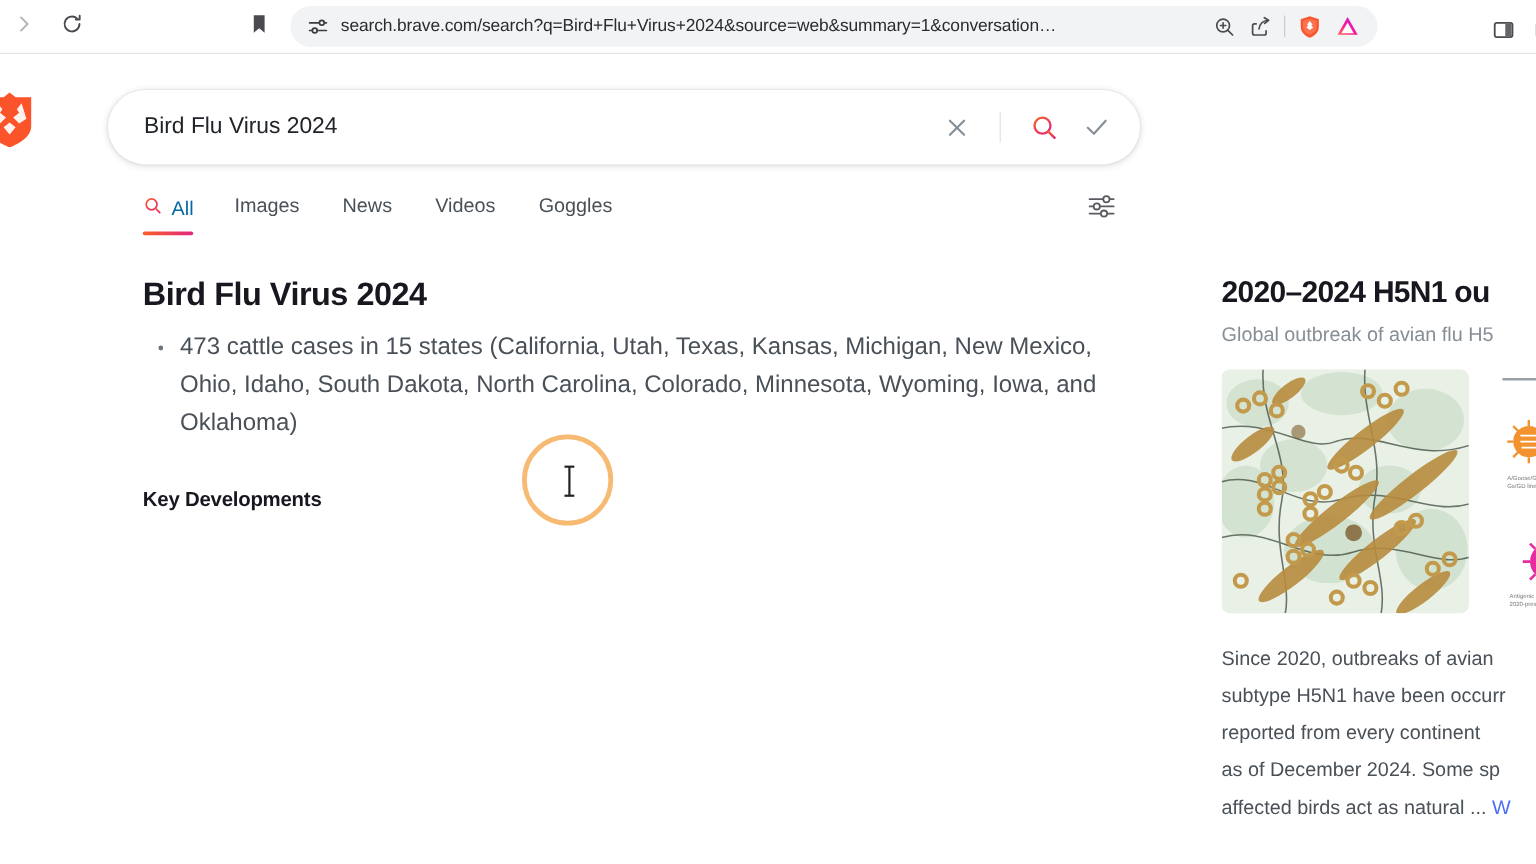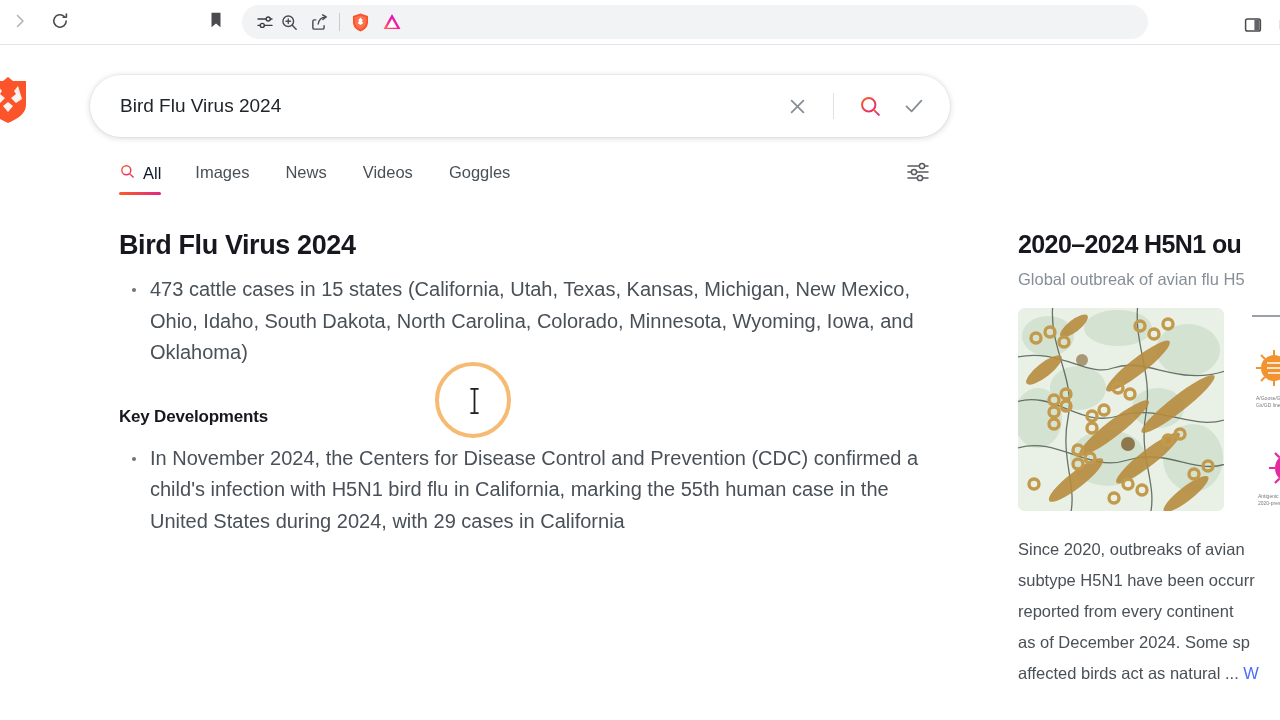--- a/index.html
+++ b/index.html
@@ -87,21 +87,21 @@
   #tabs-row { position: absolute; left: 119px; top: 118px; width: 812px; height: 46px; }
   .tab {
     position: relative;
     float: left;
     font-size: 16.5px;
     color: #495057;
     padding: 0 0 11px 0;
     margin-right: 36px;
     white-space: nowrap;
   }
-  .tab.active { color: #0f172a; display:flex; align-items:center; gap:7px; margin-right: 34px; }
+  .tab.active { color: #0369a1; display:flex; align-items:center; gap:7px; margin-right: 34px; }
   .tab.active .tab-underline {
     position:absolute; left:0; bottom:0; width:100%; height:3px; border-radius:2px;
     background: linear-gradient(90deg,#fa5e26 0%,#e0277f 100%);
   }
   #filter-btn { position: absolute; right: 0; top: -4px; width: 26px; height: 26px; }
 
   
   #article { position: absolute; left: 119px; top: 185px; width: 800px; }
   #article-title {
     font-size: 27px; font-weight: bold; color: #17171f;
@@ -216,20 +216,21 @@
     <span id="permissions-icon">
       <svg width="18" height="18" viewBox="0 0 18 18" fill="none">
         <line x1="2" y1="6" x2="10" y2="6" stroke="#3c3c41" stroke-width="1.4" stroke-linecap="round"></line>
         <line x1="14.5" y1="6" x2="16" y2="6" stroke="#3c3c41" stroke-width="1.4" stroke-linecap="round"></line>
         <circle cx="12.2" cy="6" r="2" stroke="#3c3c41" stroke-width="1.4"></circle>
         <line x1="2" y1="12.4" x2="4" y2="12.4" stroke="#3c3c41" stroke-width="1.4" stroke-linecap="round"></line>
         <line x1="8.6" y1="12.4" x2="16" y2="12.4" stroke="#3c3c41" stroke-width="1.4" stroke-linecap="round"></line>
         <circle cx="6.3" cy="12.4" r="2" stroke="#3c3c41" stroke-width="1.4"></circle>
       </svg>
     </span>
+    <span id="url-text">search.brave.com/search?q=Bird+Flu+Virus+2024&amp;source=web&amp;summary=1&amp;conversation…</span>
 
     <span class="url-action" id="zoom-btn">
       <svg width="19" height="19" viewBox="0 0 20 20" fill="none">
         <circle cx="8.7" cy="8.7" r="5.6" stroke="#4a4a4f" stroke-width="1.5"></circle>
         <line x1="12.9" y1="12.9" x2="17" y2="17" stroke="#4a4a4f" stroke-width="1.5" stroke-linecap="round"></line>
         <line x1="6.3" y1="8.7" x2="11.1" y2="8.7" stroke="#4a4a4f" stroke-width="1.4" stroke-linecap="round"></line>
         <line x1="8.7" y1="6.3" x2="8.7" y2="11.1" stroke="#4a4a4f" stroke-width="1.4" stroke-linecap="round"></line>
       </svg>
     </span>
 
@@ -364,23 +365,20 @@
 
   <div id="article">
     <div id="article-title">Bird Flu Virus 2024</div>
 
     <ul class="b-list">
       <li class="b-item">473 cattle cases in 15 states (California, Utah, Texas, Kansas, Michigan, New Mexico, Ohio, Idaho, South Dakota, North Carolina, Colorado, Minnesota, Wyoming, Iowa, and Oklahoma)</li>
     </ul>
 
     <div id="section-title">Key Developments</div>
 
-    <ul class="b-list" id="dev-list">
-      <li class="b-item">In November 2024, the Centers for Disease Control and Prevention (CDC) confirmed a child's infection with H5N1 bird flu in California, marking the 55th human case in the United States during 2024, with 29 cases in California</li>
-    </ul>
   </div>
 
   <div id="infobox">
     <div id="infobox-title">2020–2024 H5N1 ou</div>
     <div id="infobox-subtitle">Global outbreak of avian flu H5</div>
 
     <div id="infobox-media">
       <div id="micrograph">
         <svg width="206" height="203" viewBox="0 0 206 203" preserveAspectRatio="none">
           <rect width="206" height="203" fill="#e9f0e6"></rect>

